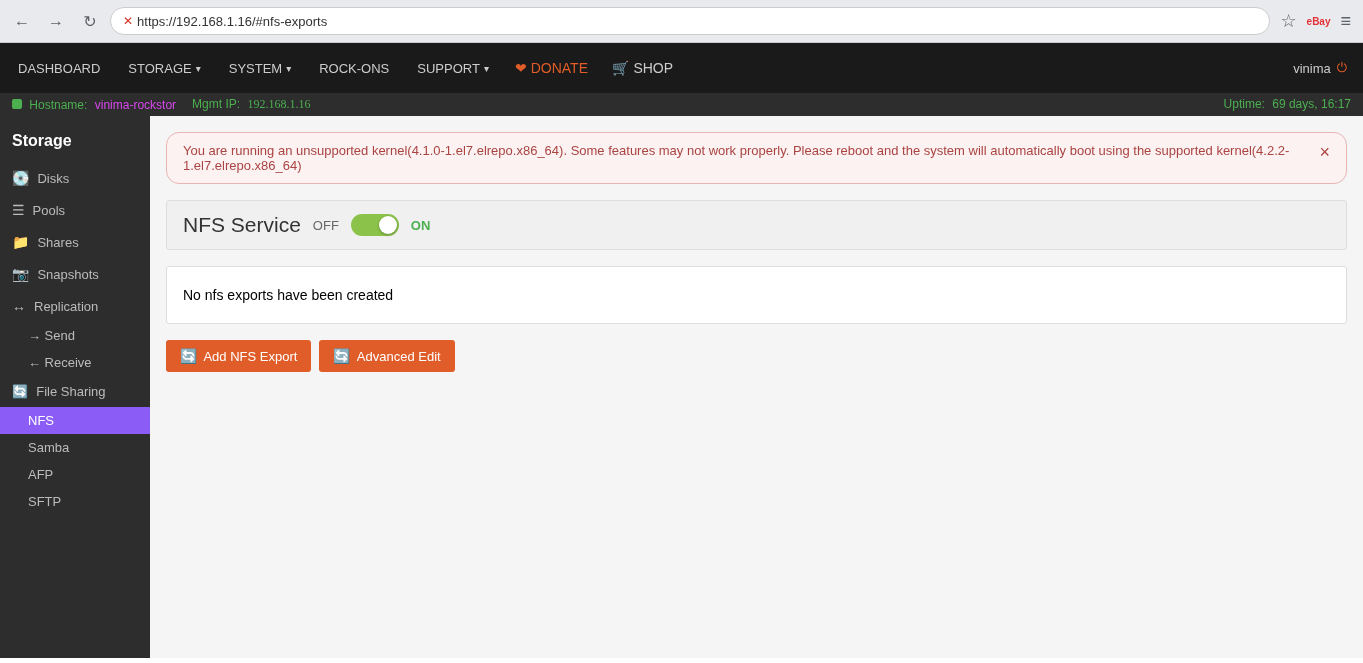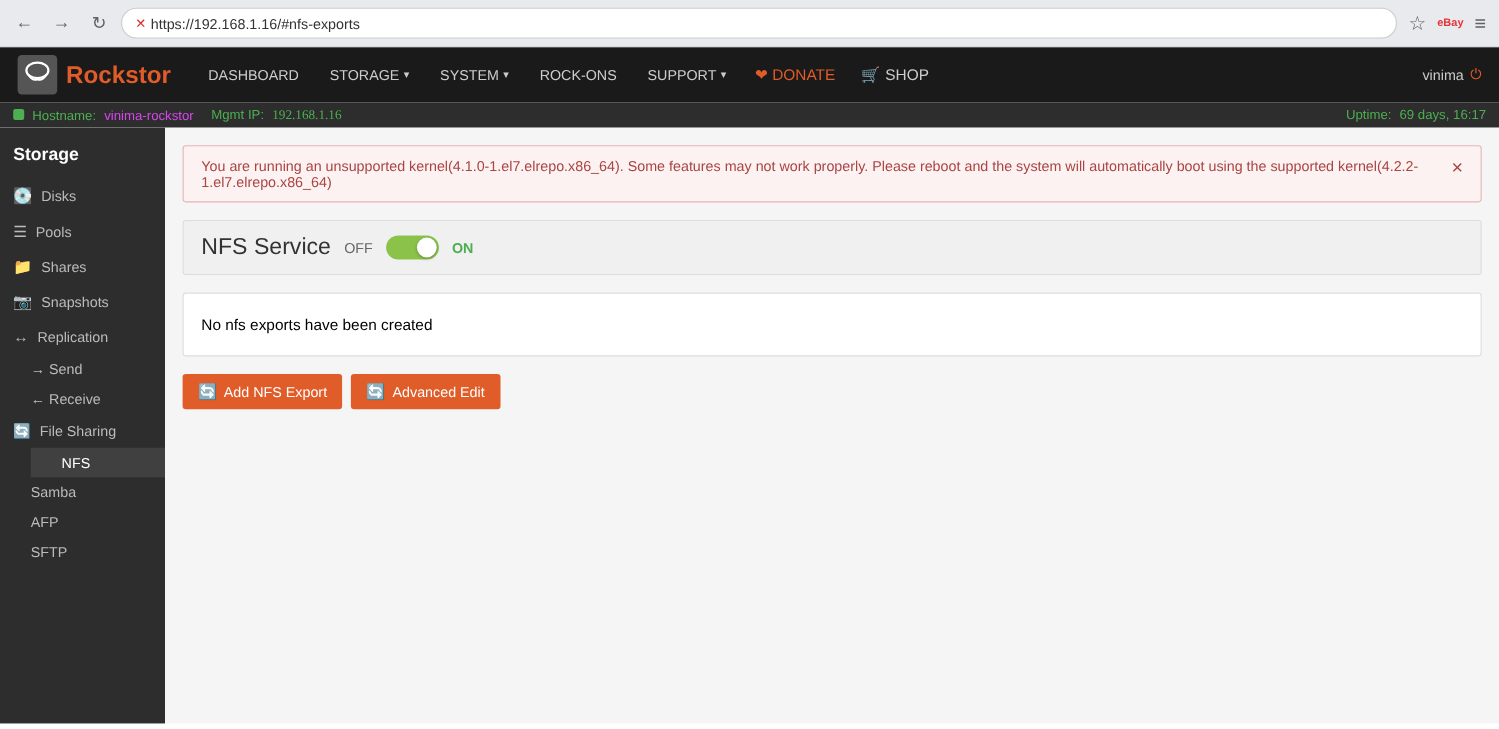--- a/index.html
+++ b/index.html
@@ -76,33 +76,33 @@
     }
     .sidebar-item {
       padding: 8px 12px; cursor: pointer; display: flex; align-items: center;
       gap: 8px; font-size: 13px; color: #bbb;
     }
     .sidebar-item .icon { font-size: 14px; }
     .sidebar-sub-item {
       padding: 6px 12px 6px 28px; cursor: pointer; font-size: 13px; color: #bbb;
       display: flex; align-items: center; gap: 6px;
     }
-    .sidebar-sub-item.active { color: #fff; background: #404040; margin-left: 28px; }
+    .sidebar-sub-item.active { color: #fff; background: #8b5cf6; }
     .sidebar-section-item {
       padding: 8px 12px; cursor: pointer; display: flex; align-items: center;
       gap: 8px; font-size: 13px; color: #bbb;
     }
 
     
     .content { flex: 1; background: #f5f5f5; overflow-y: auto; }
 
     
     .alert-warning {
       background: #fdf2f2; border: 1px solid #e8b4b4; color: #a94442;
-      padding: 10px 16px; margin: 16px; border-radius: 3px;
+      padding: 10px 16px; margin: 16px; border-radius: 13px;
       font-size: 13px; display: flex; justify-content: space-between; align-items: flex-start;
     }
     .alert-close { cursor: pointer; color: #a94442; font-size: 18px; line-height: 1; }
 
     
     .service-header {
       background: #f0f0f0; border: 1px solid #ddd; margin: 0 16px 16px;
       padding: 12px 16px; display: flex; align-items: center; gap: 12px;
       border-radius: 3px;
     }
@@ -149,29 +149,20 @@
     </div>
     <button class="browser-action-btn">☆</button>
     <span style="color:#e53238;font-weight:bold;font-size:10px;cursor:pointer;">eBay</span>
     <button class="browser-action-btn">≡</button>
   </div>
 </div>
 
 <div class="app-wrapper">
 
   <nav class="top-nav">
-    <div class="logo-area">
-      <div class="logo-icon">
-        <svg viewBox="0 0 28 28" fill="none">
-          <ellipse cx="14" cy="10" rx="10" ry="7" stroke="#fff" stroke-width="2" fill="none"></ellipse>
-          <path d="M6 14 Q10 20 14 18 Q18 20 22 14" stroke="#fff" stroke-width="2" fill="none"></path>
-        </svg>
-      </div>
-      <span class="logo-text">Rockstor</span>
-    </div>
     <div class="nav-item">
       <span>DASHBOARD</span>
     </div>
     <div class="nav-item">
       <span>STORAGE</span>
       <span class="caret">▾</span>
     </div>
     <div class="nav-item">
       <span>SYSTEM</span>
       <span class="caret">▾</span>

